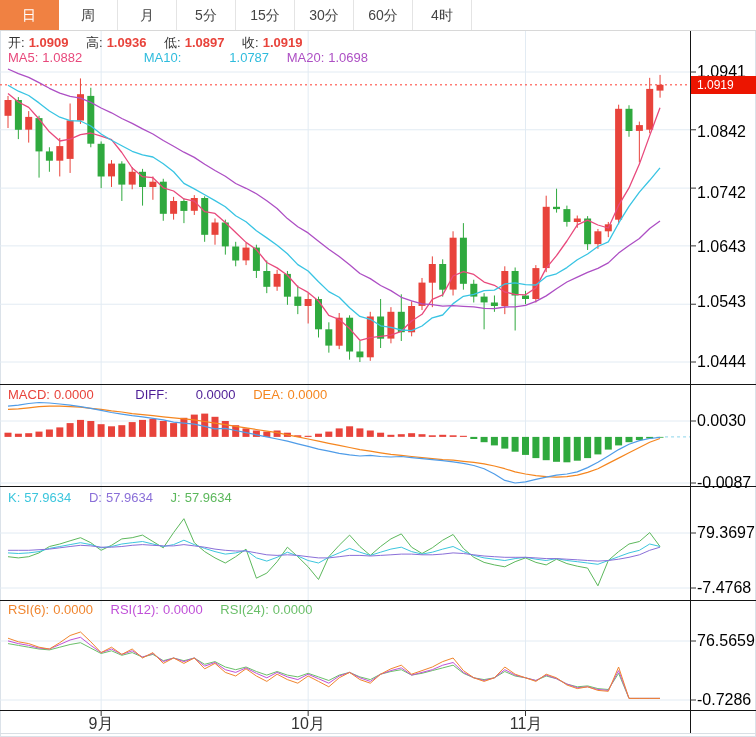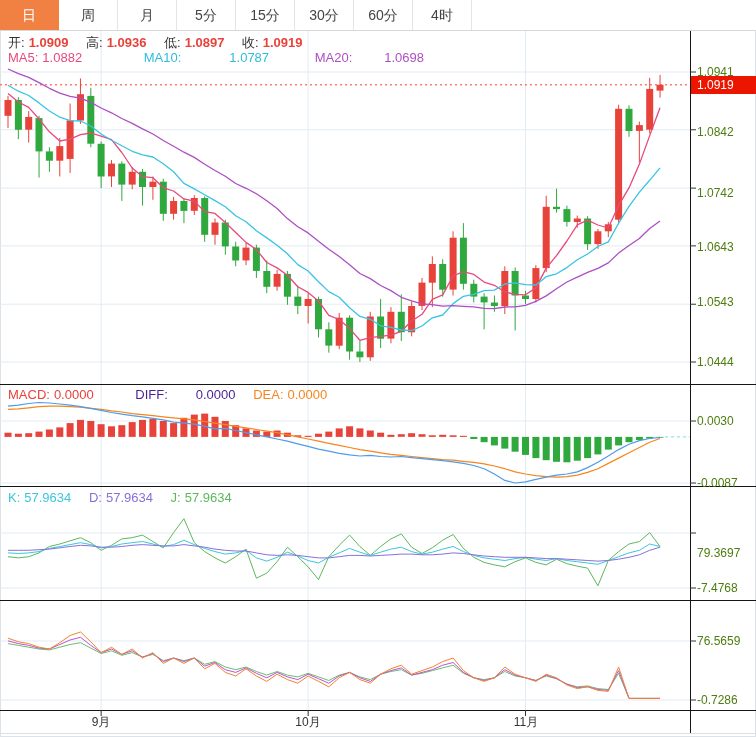--- a/index.html
+++ b/index.html
@@ -13,28 +13,28 @@
   .tab.active{background:#f08142;color:#fff;border-right:1px solid #f08142;}
   .tab-filler{flex:1;background:#fff;}
   
   svg#cv{position:absolute;top:30px;left:0;}
   
   .hdr{position:absolute;left:8px;font-size:13px;white-space:nowrap;z-index:3;}
   .hdr span{margin-right:4px;}
   .hdr .grp{margin-right:14px;}
   .lab-dark{color:#333;}
   .val-red{color:#e8433b;font-weight:bold;}
-  .c-ma5{color:#e8497c;}  .c-ma10{color:#2fbcdd;padding-left:44px;}  .c-ma20{color:#ad4fc4;margin-left:28px;}
+  .c-ma5{color:#e8497c;}  .c-ma10{color:#2fbcdd;padding-left:44px;}  .c-ma20{color:#ad4fc4;}
   .c-macd{color:#e8433b;} .c-diff{color:#4c1d95;margin-left:24px;}  .c-dea{color:#f5861f;}
   .c-k{color:#3cc6dd;}    .c-d{color:#8a6fd8;}     .c-j{color:#5cb85c;}
   .c-rsi6{color:#f0852e;} .c-rsi12{color:#c050d8;} .c-rsi24{color:#6abf69;}
-  .ylab{position:absolute;left:697px;transform:translateY(-50%);font-size:12px;color:#4d7c0f;white-space:nowrap;z-index:3;}
+  .ylab{position:absolute;left:697px;transform:translateY(-50%);font-size:16px;color:#000000;white-space:nowrap;z-index:3;}
   .price-badge{position:absolute;left:691px;top:76px;width:65px;height:18px;line-height:18px;
     background:#ec1500;color:#fff;font-size:12px;padding-left:6px;box-sizing:border-box;z-index:4;}
-  .xlab{position:absolute;top:714px;transform:translateX(-50%);font-size:12px;color:#333;z-index:3;}
+  .xlab{position:absolute;top:714px;transform:translateX(-50%);font-size:16px;color:#333;z-index:3;}
 </style>
 </head>
 <body>
 
 <div class="screen">
 
   <div class="tabbar">
     <div class="tab active">日</div>
     <div class="tab">周</div>
     <div class="tab">月</div>
@@ -324,32 +324,37 @@
     <span class="c-diff">DIFF:</span><span class="c-diff grp">0.0000</span>
     <span class="c-dea">DEA:</span><span class="c-dea">0.0000</span>
   </div>
 
   <div class="hdr" style="top:490px">
     <span class="c-k">K:</span><span class="c-k grp">57.9634</span>
     <span class="c-d">D:</span><span class="c-d grp">57.9634</span>
     <span class="c-j">J:</span><span class="c-j">57.9634</span>
   </div>
 
+  <div class="hdr" style="top:602px">
+    <span class="c-rsi6">RSI(6):</span><span class="c-rsi6 grp">0.0000</span>
+    <span class="c-rsi12">RSI(12):</span><span class="c-rsi12 grp">0.0000</span>
+    <span class="c-rsi24">RSI(24):</span><span class="c-rsi24">0.0000</span>
+  </div>
 
   <div class="ylab" style="top:72px">1.0941</div>
   <div class="ylab" style="top:132px">1.0842</div>
   <div class="ylab" style="top:193px">1.0742</div>
   <div class="ylab" style="top:247px">1.0643</div>
   <div class="ylab" style="top:302px">1.0543</div>
   <div class="ylab" style="top:362px">1.0444</div>
   <div class="price-badge">1.0919</div>
 
   <div class="ylab" style="top:421px">0.0030</div>
   <div class="ylab" style="top:483px">-0.0087</div>
-  <div class="ylab" style="top:553px">79.3697</div>
+  <div class="ylab" style="top:533px">79.3697</div>
   <div class="ylab" style="top:588px">-7.4768</div>
   <div class="ylab" style="top:641px">76.5659</div>
   <div class="ylab" style="top:700px">-0.7286</div>
 
   <div class="xlab" style="left:101px">9月</div>
   <div class="xlab" style="left:308px">10月</div>
   <div class="xlab" style="left:526px">11月</div>
 </div>
 
 </body></html>

